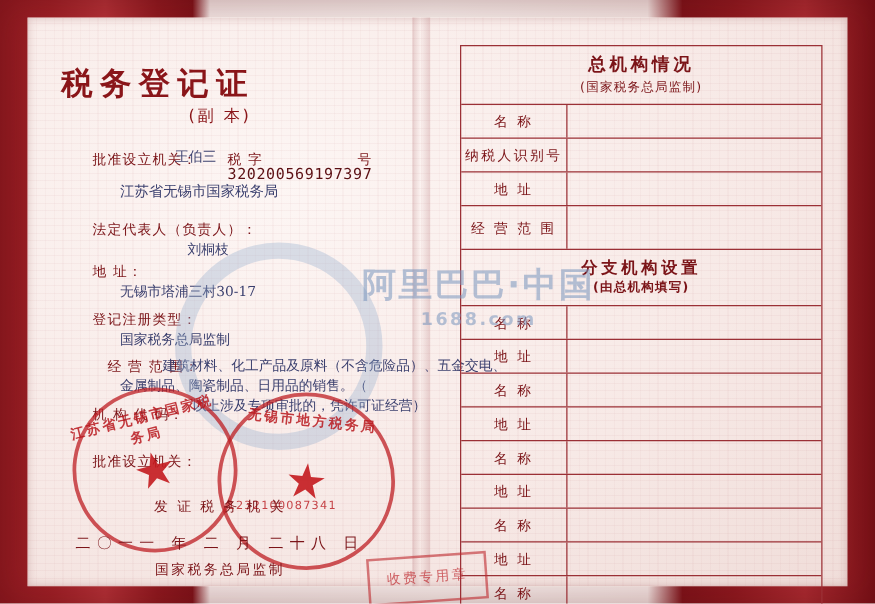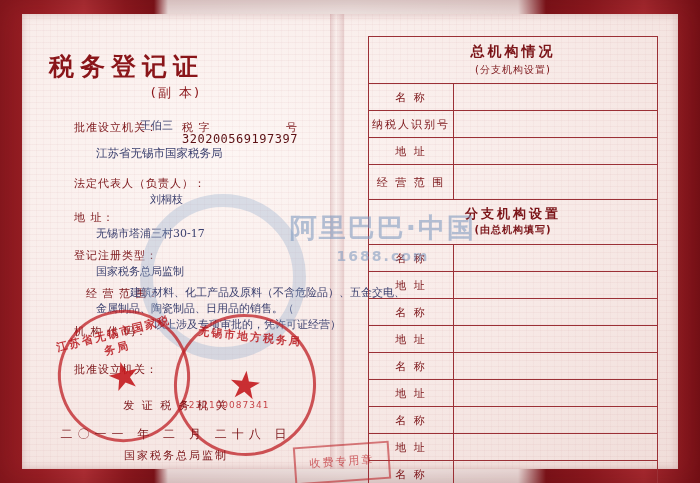--- a/index.html
+++ b/index.html
@@ -331,21 +331,21 @@
       <div class="footer-print">国家税务总局监制</div>
 
       <div class="seal-bottom">收费专用章</div>
     </div>
   </div>
 
   <div class="panel panel-right">
     <div class="rp">
       <div class="head-cell">
         <div class="tbl-title">总机构情况</div>
-        <div class="tbl-sub">(分支机构设置)</div>
+        <div class="tbl-sub">(国家税务总局监制)</div>
       </div>
 
       <div class="trow">
         <div class="tlabel">名        称</div>
         <div class="tvalue"></div>
       </div>
       <div class="trow">
         <div class="tlabel">纳税人识别号</div>
         <div class="tvalue"></div>
       </div>

